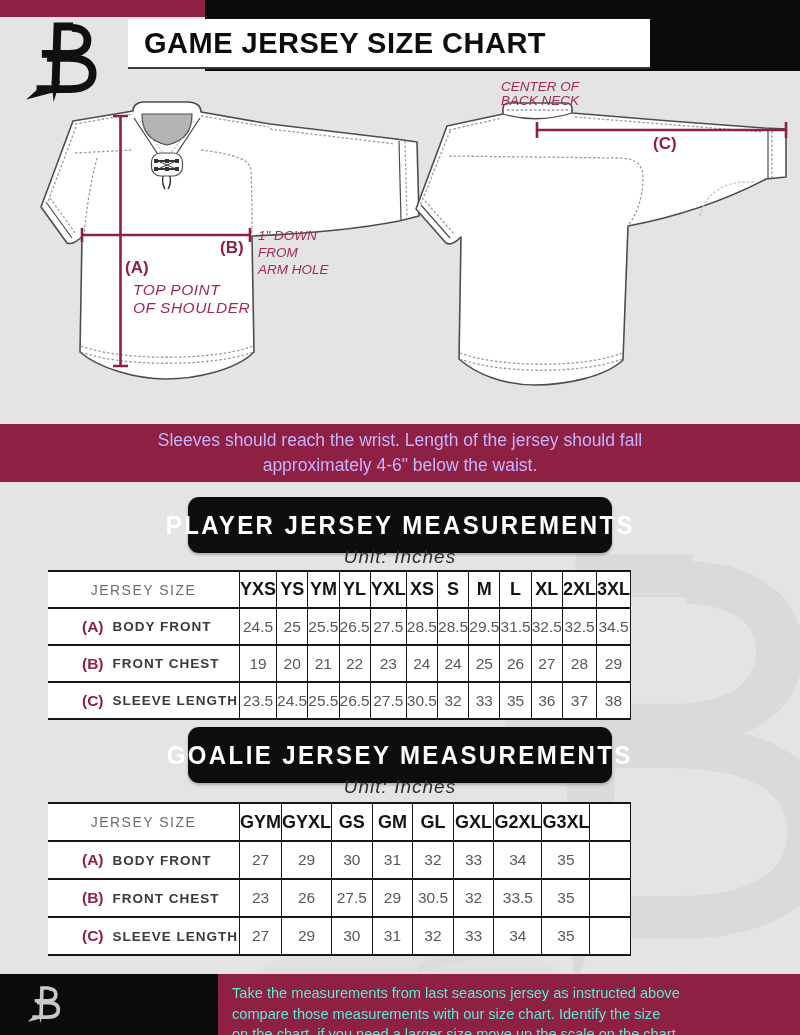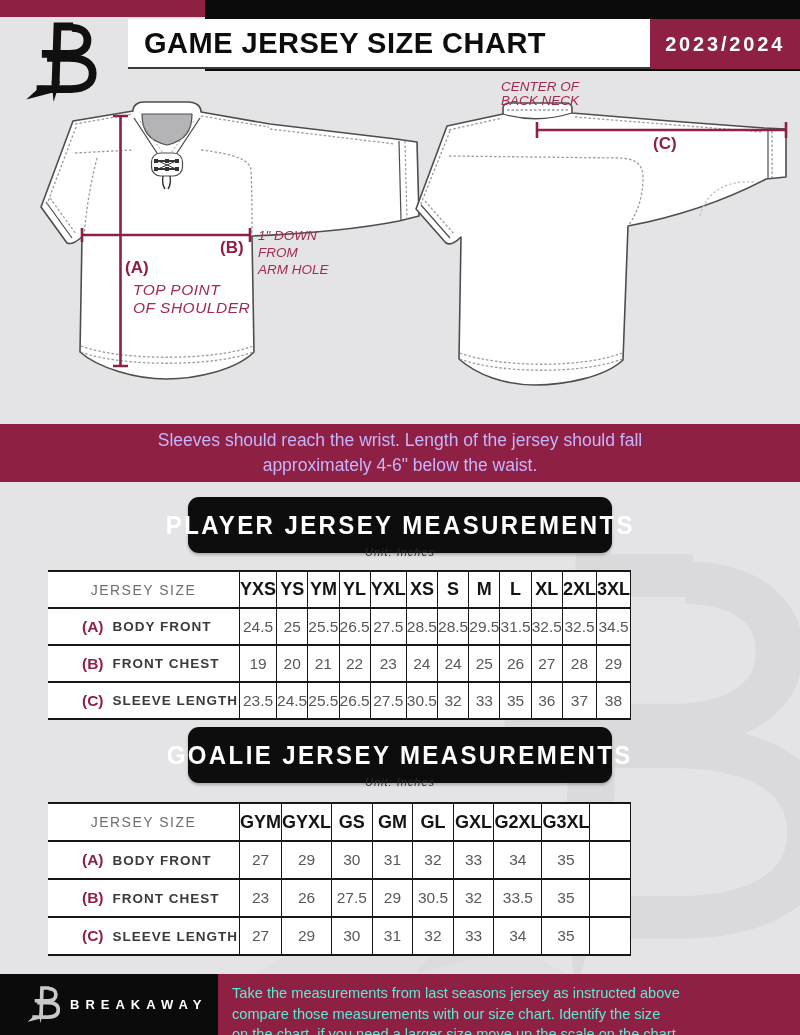--- a/index.html
+++ b/index.html
@@ -31,21 +31,21 @@
     display:flex;flex-direction:column;align-items:center;justify-content:center;
   }
   .note-banner div{color:#c4b5fd;font-size:17.5px;line-height:25px;}
   
   .sec-banner{
     position:absolute;left:50%;transform:translateX(-50%);width:424px;height:56px;background:#0d0d0d;
     border-radius:11px;display:flex;align-items:center;justify-content:center;
     box-shadow:0 2px 3px rgba(0,0,0,.25);
   }
   .sec-banner span{color:#fff;font-weight:bold;font-size:25px;letter-spacing:2.5px;transform:scaleX(.96);white-space:nowrap;}
-  .unit{position:absolute;left:0;width:800px;text-align:center;font-style:italic;font-size:11px;letter-spacing:1px;color:#2e2e2e;}
+  .unit{position:absolute;left:0;width:800px;text-align:center;font-style:italic;font-size:19px;letter-spacing:1px;color:#2e2e2e;}
   
   .size-table{
     position:absolute;left:48px;width:583px;display:grid;
     border-top:2.6px solid #161616;background:#fff;
   }
   .size-table .cell{
     border-right:1.6px solid #161616;border-bottom:2.6px solid #161616;
     display:flex;align-items:center;justify-content:center;background:#fff;box-sizing:border-box;
   }
   .size-table .c-corner{font-size:14px;color:#6d6d6f;letter-spacing:1.5px;}
@@ -90,23 +90,20 @@
     <use href="#mono"></use>
   </svg>
   <svg class="swoosh" viewBox="0 0 900 500">
     <circle cx="470" cy="330" r="255" fill="none" stroke="#dddddf" stroke-width="55"></circle>
   </svg>
 
   <div class="strip-maroon"></div>
   <div class="hdr-black"></div>
   <div class="title-bar">
     <h1>GAME JERSEY SIZE CHART</h1>
-  </div>
-  <div class="season-box">
-    <span>2023/2024</span>
   </div>
   <svg class="logo-main" width="76" height="86" viewBox="0 0 112 132">
       <use href="#mono"></use>
     </svg>
 
   <svg class="diagram" viewBox="0 0 800 430">
 
     <g stroke-linejoin="round">
       <path fill="#ffffff" stroke="#4d4d4d" stroke-width="1.6" d="M73 121 L133 111 C133 105 138 102 144 102 L188 102 C196 102 201 106 201 112
            L270 124 L396 139 L417 142 L419 216 L399 221
@@ -312,21 +309,20 @@
       <div class="cell c-val">34</div>
       <div class="cell c-val">35</div>
       <div class="cell c-val"></div>
     </div>
 
   <div class="footer">
     <div class="footer-left">
       <svg class="logo-foot" width="34" height="40" viewBox="0 0 112 132">
           <use href="#mono"></use>
         </svg>
-      <div class="brand">BREAKAWAY</div>
     </div>
     <div class="footer-right">
       <div>Take the measurements from last seasons jersey as instructed above</div>
       <div>compare those measurements  with our size chart. Identify the size</div>
       <div>on the chart, if you need a larger size move up the scale on the chart</div>
     </div>
   </div>
 </div>
 
 </body></html>

